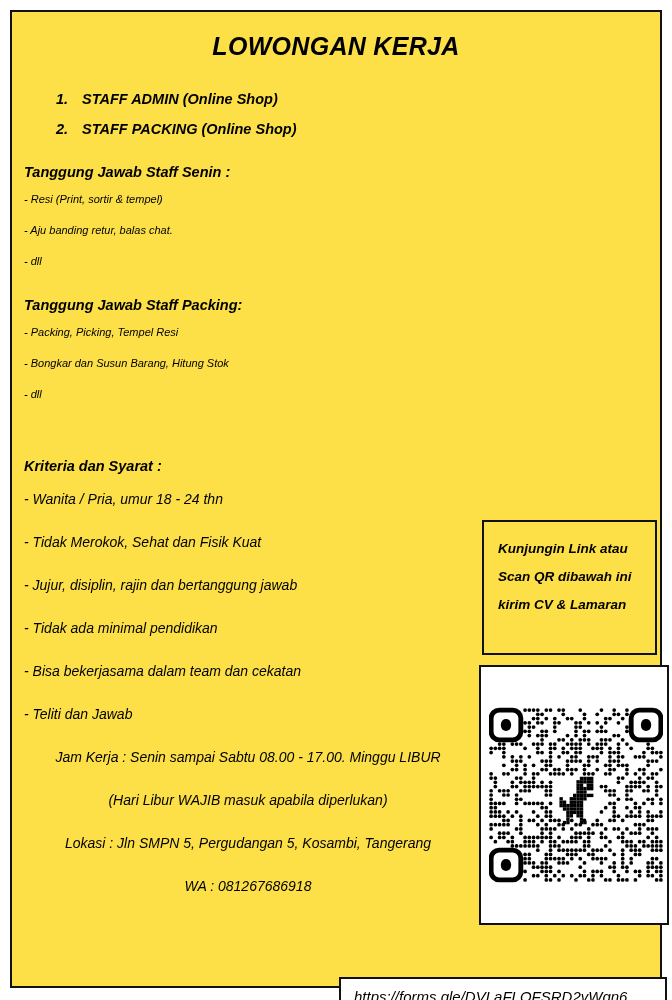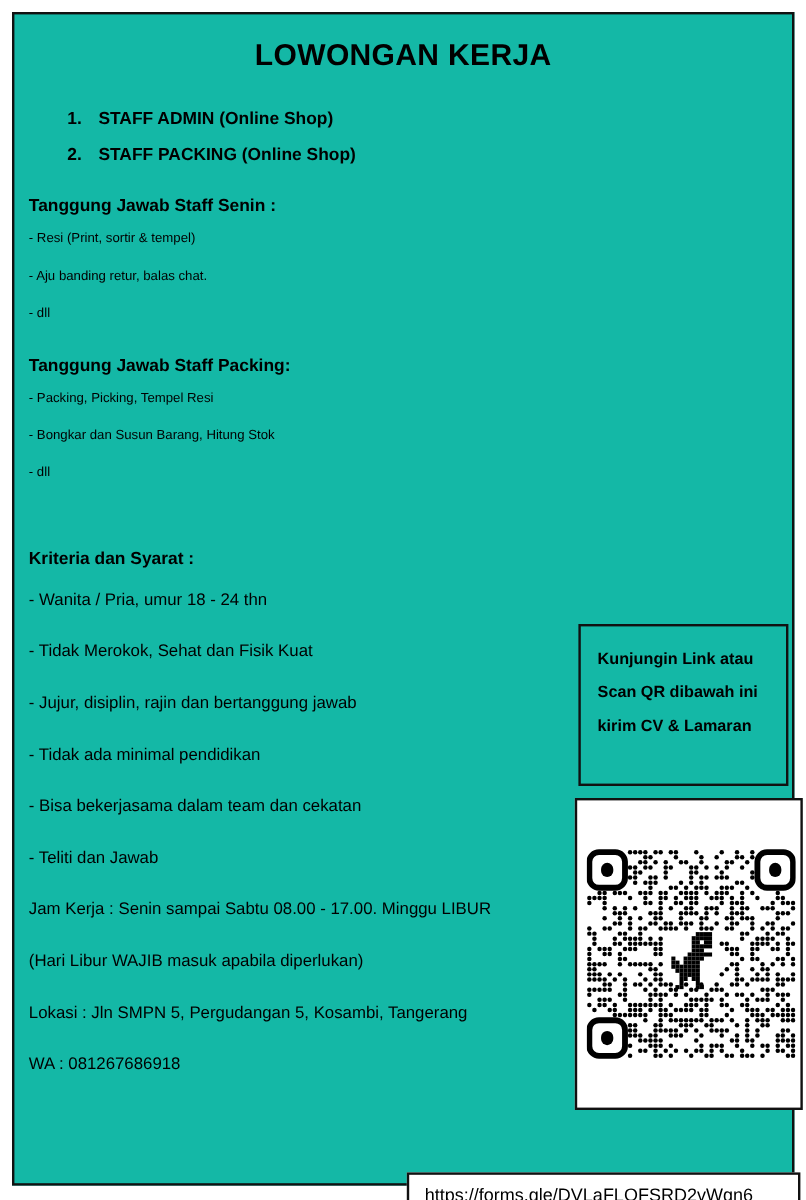--- a/index.html
+++ b/index.html
@@ -17,21 +17,22 @@
   }
 
   #poster {
     position: absolute;
     left: 10px;
     top: 10px;
     width: 652px;
     height: 978px;
     border: 2px solid #111111;
     box-sizing: border-box;
-    background: #14b8a6;
+    background: #fde047;
+    font-style: italic;
   }
 
   
   #title {
     position: absolute;
     left: 0;
     top: 20px;
     width: 100%;
     text-align: center;
     font-size: 25px;
@@ -108,20 +109,21 @@
 
   .detail-list {
     margin: 0;
     padding: 0;
     list-style: none;
   }
   .detail-list li {
     font-size: 14px;
     line-height: 43px;
     white-space: nowrap;
+    text-align: center;
   }
 
   
   #instruction-box {
     position: absolute;
     left: 470px;
     top: 508px;
     width: 175px;
     height: 135px;
     border: 2px solid #111111;

